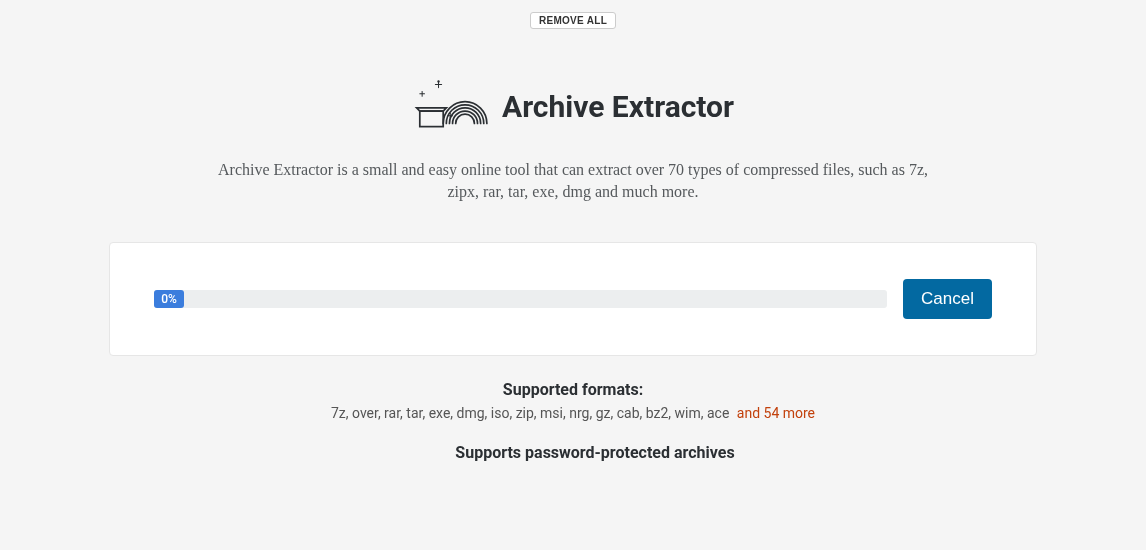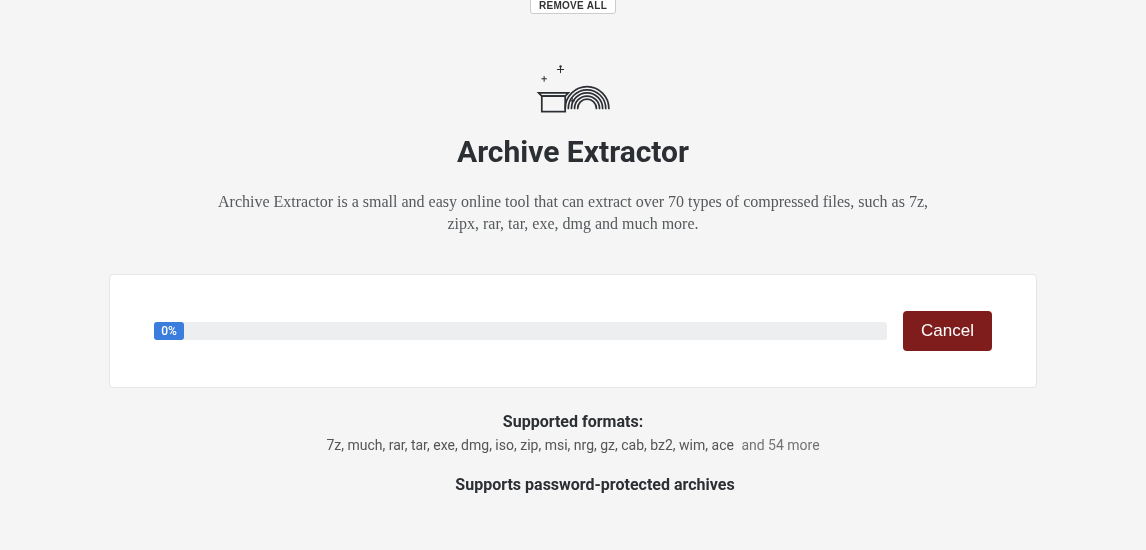--- a/index.html
+++ b/index.html
@@ -10,21 +10,21 @@
     body {
       font-family: -apple-system, BlinkMacSystemFont, "Segoe UI", Roboto, "Helvetica Neue", Arial, sans-serif;
       background: #f5f5f5;
       width: 1146px;
       height: 550px;
       overflow: hidden;
       color: #333;
     }
     .top-button-row {
       text-align: center;
-      padding-top: 0;
+      padding-top: 15px;
     }
     .remove-all-btn {
       display: inline-block;
       background: #fff;
       border: 1px solid #ccc;
       border-radius: 3px;
       padding: 2px 8px;
       font-size: 10px;
       color: #333;
       cursor: pointer;
@@ -35,21 +35,20 @@
     }
     .header {
       text-align: center;
       margin-top: 40px;
     }
     .title-row {
       display: flex;
       align-items: center;
       justify-content: center;
       gap: 12px;
-      flex-direction: column;
     }
     .logo-svg {
       width: 78px;
       height: 58px;
     }
     .title {
       font-size: 30px;
       font-weight: 700;
       color: #2b2f33;
     }
@@ -89,21 +88,21 @@
       background: #3b7ddd;
       color: #fff;
       font-size: 12px;
       padding: 0 6px;
       border-radius: 3px;
       min-width: 30px;
       text-align: center;
       font-weight: 500;
     }
     .cancel-btn {
-      background: #7f1d1d;
+      background: #0369a1;
       color: #fff;
       border: none;
       border-radius: 4px;
       padding: 10px 18px;
       font-size: 17px;
       cursor: pointer;
     }
     .formats-section {
       text-align: center;
       margin-top: 24px;
@@ -112,21 +111,21 @@
       font-size: 16px;
       font-weight: 700;
       color: #2b2f33;
     }
     .formats-list-row {
       margin-top: 6px;
       font-size: 14px;
       color: #555;
     }
     .and-more {
-      color: #737373;
+      color: #c2410c;
       cursor: pointer;
       margin-left: 4px;
     }
     .feature-line1 {
       margin-top: 22px;
       font-size: 16px;
       font-weight: 700;
       color: #2b2f33;
       padding-left: 44px;
     }
@@ -172,17 +171,17 @@
 <div class="progress-card">
   <div class="progress-bar-wrap">
     <div class="progress-label">0%</div>
   </div>
   <button class="cancel-btn">Cancel</button>
 </div>
 
 <div class="formats-section">
   <div class="formats-heading">Supported formats:</div>
   <div class="formats-list-row">
-    <span>7z, much, rar, tar, exe, dmg, iso, zip, msi, nrg, gz, cab, bz2, wim, ace</span>
+    <span>7z, over, rar, tar, exe, dmg, iso, zip, msi, nrg, gz, cab, bz2, wim, ace</span>
     <span class="and-more">and 54 more</span>
   </div>
   <div class="feature-line1">Supports password-protected archives</div>
 </div>
 
 </body></html>

